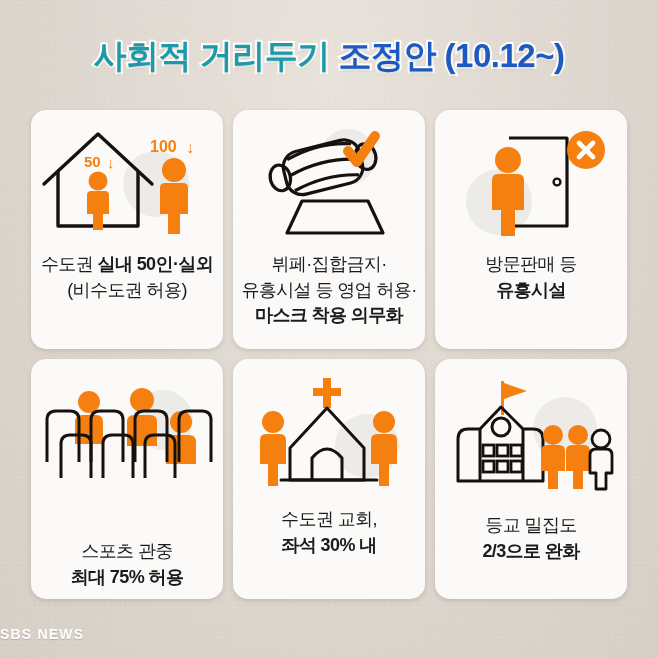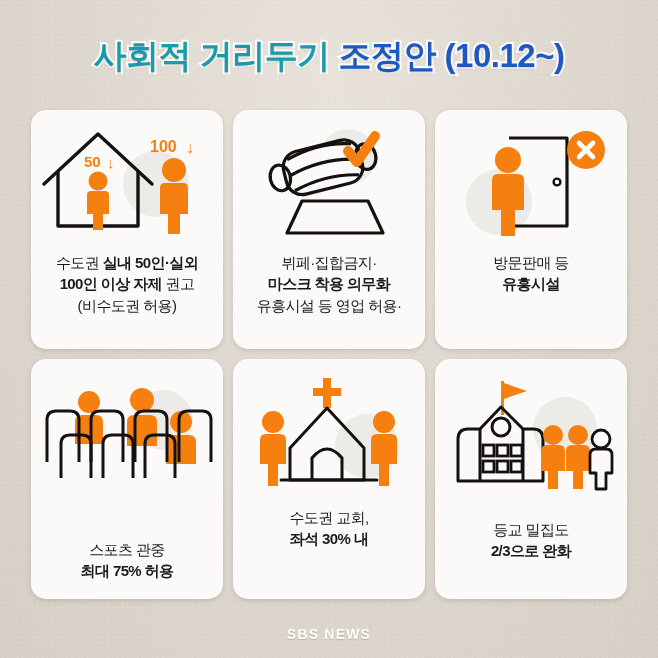--- a/index.html
+++ b/index.html
@@ -68,35 +68,34 @@
     height:132px;width:100%;
     position:relative;
     display:flex;align-items:center;justify-content:center;
     margin-top:6px;
   }
   .icon-wrap.row2{height:126px;margin-top:12px;}
   .caption{
     width:100%;
     text-align:center;
     color:#1b1b1b;
-    font-size:15px;
+    font-size:18px;
     line-height:1.42;
     letter-spacing:-.6px;
     padding:0 6px;
     box-sizing:border-box;
   }
   .caption .ln{display:block;white-space:nowrap;}
   .b{font-weight:bold;}
   .r{font-weight:normal;}
   .cap-row1{margin-top:4px;}
   .cap-row2{margin-top:10px;}
   
   .footer{
     position:absolute;left:0;right:0;bottom:16px;
-    text-align:center;
     color:#ffffff;
     font-size:14px;
     font-weight:bold;
     letter-spacing:1.2px;
     text-shadow:0 1px 1px rgba(140,128,112,.45);
   }
   svg{display:block;}
 </style>
 </head>
 <body>
@@ -127,21 +126,20 @@
 
           <circle cx="136" cy="48" r="12" fill="#F5800F"></circle>
           <path d="M122 66 q0-5 5-5 h18 q5 0 5 5 v26 h-8 v18 h-12 v-18 h-8 z" fill="#F5800F"></path>
           <rect x="130" y="88" width="12" height="24" fill="#F5800F"></rect>
           <text x="112" y="30" font-family="Liberation Sans, sans-serif" font-size="16" font-weight="bold" fill="#F5800F">100</text>
           <text x="148" y="31" font-family="Liberation Sans, sans-serif" font-size="16" font-weight="bold" fill="#F5800F">↓</text>
         </svg>
       </div>
       <div class="caption cap-row1">
         <span class="ln"><span class="r">수도권 </span><span class="b">실내 50인·실외</span></span>
-        <span class="ln"><span class="b">100인 이상 자제 </span><span class="r">권고</span></span>
         <span class="ln"><span class="r">(비수도권 허용)</span></span>
       </div>
     </div>
 
     <div class="card">
       <div class="icon-wrap">
         <svg width="170" height="122" viewBox="0 0 170 122">
           <circle cx="104" cy="36" r="28" fill="#ecebe7"></circle>
 
           <g transform="rotate(-14 80 46)">
@@ -153,22 +151,22 @@
             <ellipse cx="123" cy="46" rx="10" ry="13" fill="none" stroke="#14110f" stroke-width="3.2"></ellipse>
           </g>
 
           <path d="M104 30 L113 41 L131 15" fill="none" stroke="#F5800F" stroke-width="10" stroke-linecap="round" stroke-linejoin="round"></path>
 
           <path d="M43 112 L58 80 L124 80 L139 112 Z" fill="none" stroke="#14110f" stroke-width="3.2" stroke-linejoin="round"></path>
         </svg>
       </div>
       <div class="caption cap-row1">
         <span class="ln r">뷔페·집합금지·</span>
+        <span class="ln r">유흥시설 등 영업 허용·</span>
         <span class="ln b">마스크 착용 의무화</span>
-        <span class="ln r">유흥시설 등 영업 허용·</span>
       </div>
     </div>
 
     <div class="card">
       <div class="icon-wrap">
         <svg width="170" height="124" viewBox="0 0 170 124">
           <circle cx="53" cy="82" r="33" fill="#ecebe7"></circle>
 
           <path d="M63 18 L121 18 L121 106 L63 106" fill="none" stroke="#14110f" stroke-width="3.2" stroke-linejoin="round"></path>
           <circle cx="111" cy="62" r="3.4" fill="none" stroke="#14110f" stroke-width="2.4"></circle>
@@ -277,21 +275,21 @@
           <rect x="103" y="90" width="10" height="22" fill="#F5800F"></rect>
 
           <circle cx="133" cy="58" r="10" fill="#F5800F"></circle>
           <path d="M121 74 q0-6 6-6 h12 q6 0 6 6 v20 h-7 v18 h-10 v-18 h-7 z" fill="#F5800F"></path>
           <rect x="128" y="90" width="10" height="22" fill="#F5800F"></rect>
 
           <circle cx="156" cy="62" r="9" fill="#fbfaf8" stroke="#14110f" stroke-width="2.8"></circle>
           <path d="M145 78 q0-6 6-6 h10 q6 0 6 6 v18 h-6 v16 h-10 v-16 h-6 z" fill="#fbfaf8" stroke="#14110f" stroke-width="2.8" stroke-linejoin="round"></path>
         </svg>
       </div>
-      <div class="caption cap-row2" style="margin-top:22px">
+      <div class="caption cap-row2" style="margin-top:16px">
         <span class="ln r">등교 밀집도</span>
         <span class="ln b">2/3으로 완화</span>
       </div>
     </div>
 
   </div>
 
   <div class="footer">SBS NEWS</div>
 </div>
 

